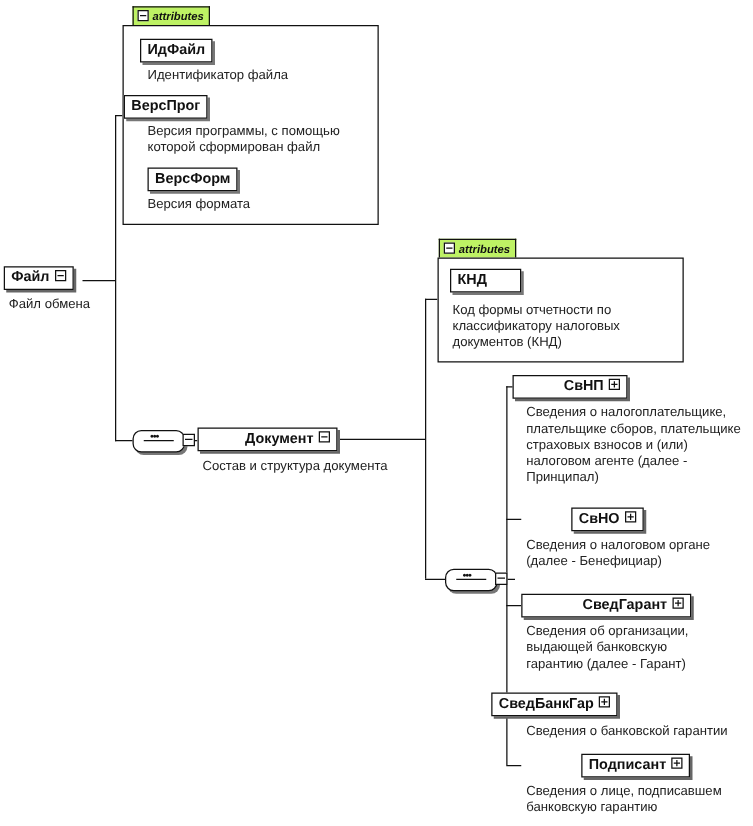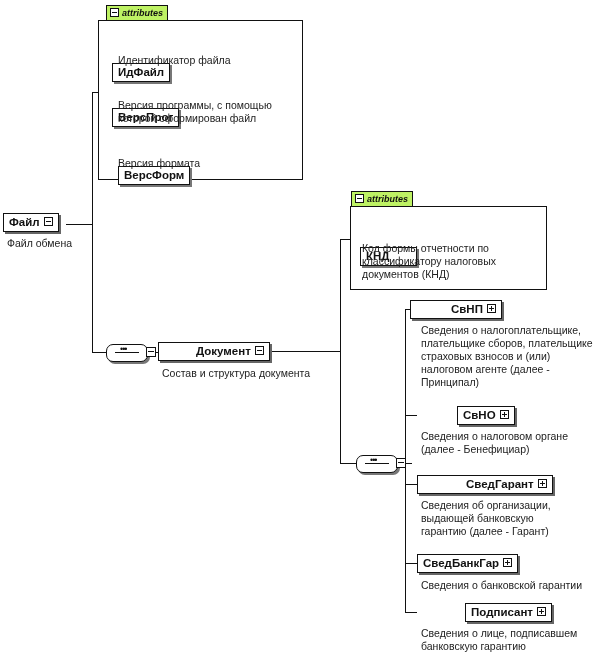--- a/index.html
+++ b/index.html
@@ -13,21 +13,21 @@
   .attr-tab { position: absolute; border: 1px solid #111; border-bottom: none; background: #bef264;
               font-size: 9px; font-style: italic; font-weight: bold; height: 15px; line-height: 15px;
               padding: 0 4px 0 3px; white-space: nowrap; }
   .attr-tab .minus { display: inline-block; width: 7px; height: 7px; border: 1px solid #111;
                      position: relative; vertical-align: -1px; margin-right: 3px; background: #fff; }
   .attr-tab .minus::after { content: ""; position: absolute; left: 1px; right: 1px; top: 3px; height: 1px; background: #111; }
 
   .node { position: absolute; border: 1px solid #111; background: #fff; font-weight: bold;
           font-size: 11.5px; height: 17px; line-height: 17px; padding: 0 5px; white-space: nowrap;
           box-shadow: 2px 2px 0 #666; }
-  .node.attr { box-shadow: 2px 2px 0 #777; margin-top: 32px; }
+  .node.attr { box-shadow: 2px 2px 0 #777; }
   .desc { position: absolute; font-size: 10.5px; line-height: 13px; color: #222; }
 
   .toggle { display: inline-block; width: 7px; height: 7px; border: 1px solid #111; position: relative;
             vertical-align: 0px; margin-left: 4px; background: #fff; }
   .toggle::before { content: ""; position: absolute; left: 1px; right: 1px; top: 3px; height: 1px; background: #111; }
   .toggle.plus::after { content: ""; position: absolute; top: 1px; bottom: 1px; left: 3px; width: 1px; background: #111; }
 
   .seq { position: absolute; width: 40px; height: 16px; border: 1px solid #111; border-radius: 7px;
          background: #fff; box-shadow: 2px 2px 0 #777; }
   .seq .dots { position: absolute; left: 8px; right: 8px; top: 7px; height: 1px; background: #111; }
@@ -59,21 +59,21 @@
 <div class="attr-tab" style="left:106px; top:5px;">
   <span class="minus"></span><span>attributes</span>
 </div>
 <div class="attr-box" style="left:98px; top:20px; width:203px; height:158px;"></div>
 
 <div class="node attr" style="left:112px; top:31px;">
   <span>ИдФайл</span>
 </div>
 <div class="desc" style="left:118px; top:54px; width:180px;">Идентификатор файла</div>
 
-<div class="node attr" style="left:112px; top:76px;">
+<div class="node attr" style="left:99px; top:76px;">
   <span>ВерсПрог</span>
 </div>
 <div class="desc" style="left:118px; top:99px; width:180px;">Версия программы, с помощью которой сформирован файл</div>
 
 <div class="node attr" style="left:118px; top:134px;">
   <span>ВерсФорм</span>
 </div>
 <div class="desc" style="left:118px; top:157px; width:180px;">Версия формата</div>
 
 <div class="node" style="left:3px; top:213px;">
@@ -113,21 +113,21 @@
 <div class="node" style="left:417px; top:406px;margin-left:40px;">
   <span>СвНО</span><span class="toggle plus"></span>
 </div>
 <div class="desc" style="left:421px; top:430px; width:175px;">Сведения о налоговом органе (далее - Бенефициар)</div>
 
 <div class="node" style="left:417px; top:475px;padding-left:48px;">
   <span>СведГарант</span><span class="toggle plus"></span>
 </div>
 <div class="desc" style="left:421px; top:499px; width:160px;">Сведения об организации, выдающей банковскую гарантию (далее - Гарант)</div>
 
-<div class="node" style="left:417px; top:554px;text-align:center;">
+<div class="node" style="left:393px; top:554px;text-align:center;">
   <span>СведБанкГар</span><span class="toggle plus"></span>
 </div>
 <div class="desc" style="left:421px; top:579px; width:185px;">Сведения о банковской гарантии</div>
 
 <div class="node" style="left:417px; top:603px;margin-left:48px;">
   <span>Подписант</span><span class="toggle plus"></span>
 </div>
 <div class="desc" style="left:421px; top:627px; width:180px;">Сведения о лице, подписавшем банковскую гарантию</div>
 
 </body></html>

